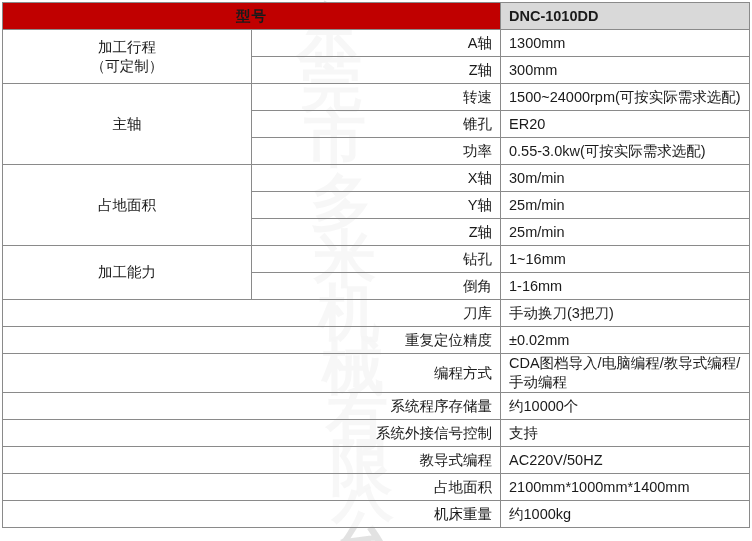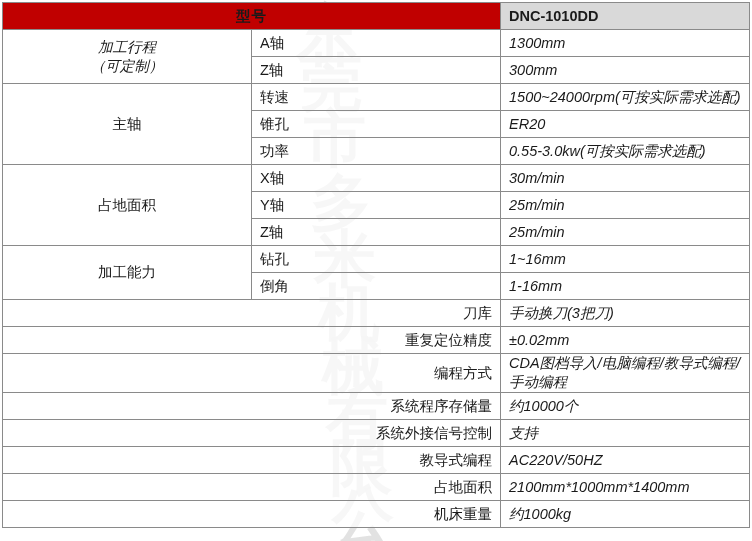--- a/index.html
+++ b/index.html
@@ -50,41 +50,40 @@
   }
   table.spec td {
     border: 1px solid #8a8a8a;
     font-size: 14.5px;
     color: #1a1a1a;
     padding: 0 8px;
     height: 26px;
     background: rgba(255,255,255,0.72);
   }
   td.c1 { width: 124px; text-align: center; }
-  td.c2 { width: 86px;  text-align: left; }
-  td.c3 { width: 530px; text-align: left; padding-left: 10px; font-style: italic; }
+  td.c2 { width: 86px;  text-align: right; }
+  td.c3 { width: 530px; text-align: left; padding-left: 10px; }
   td.c12 { text-align: right; }
   .hdr-label {
     background: #c00000 !important;
     color: #ffffff;
     font-weight: bold;
     font-size: 17px;
     text-align: center;
     letter-spacing: 1px;
   }
   .hdr-value {
     background: #d9d9d9 !important;
     color: #111;
     font-weight: bold;
     font-size: 16px;
     text-align: left;
   }
   .twoline {
     line-height: 1.25;
-    font-style: italic;
   }
 </style>
 </head>
 <body>
 
 <div id="spec-wrap">
 
   <div class="watermark">
     <span class="wm-char" style="left:296px; top:2px;">东</span>
     <span class="wm-char" style="left:300px; top:52px;">莞</span>

